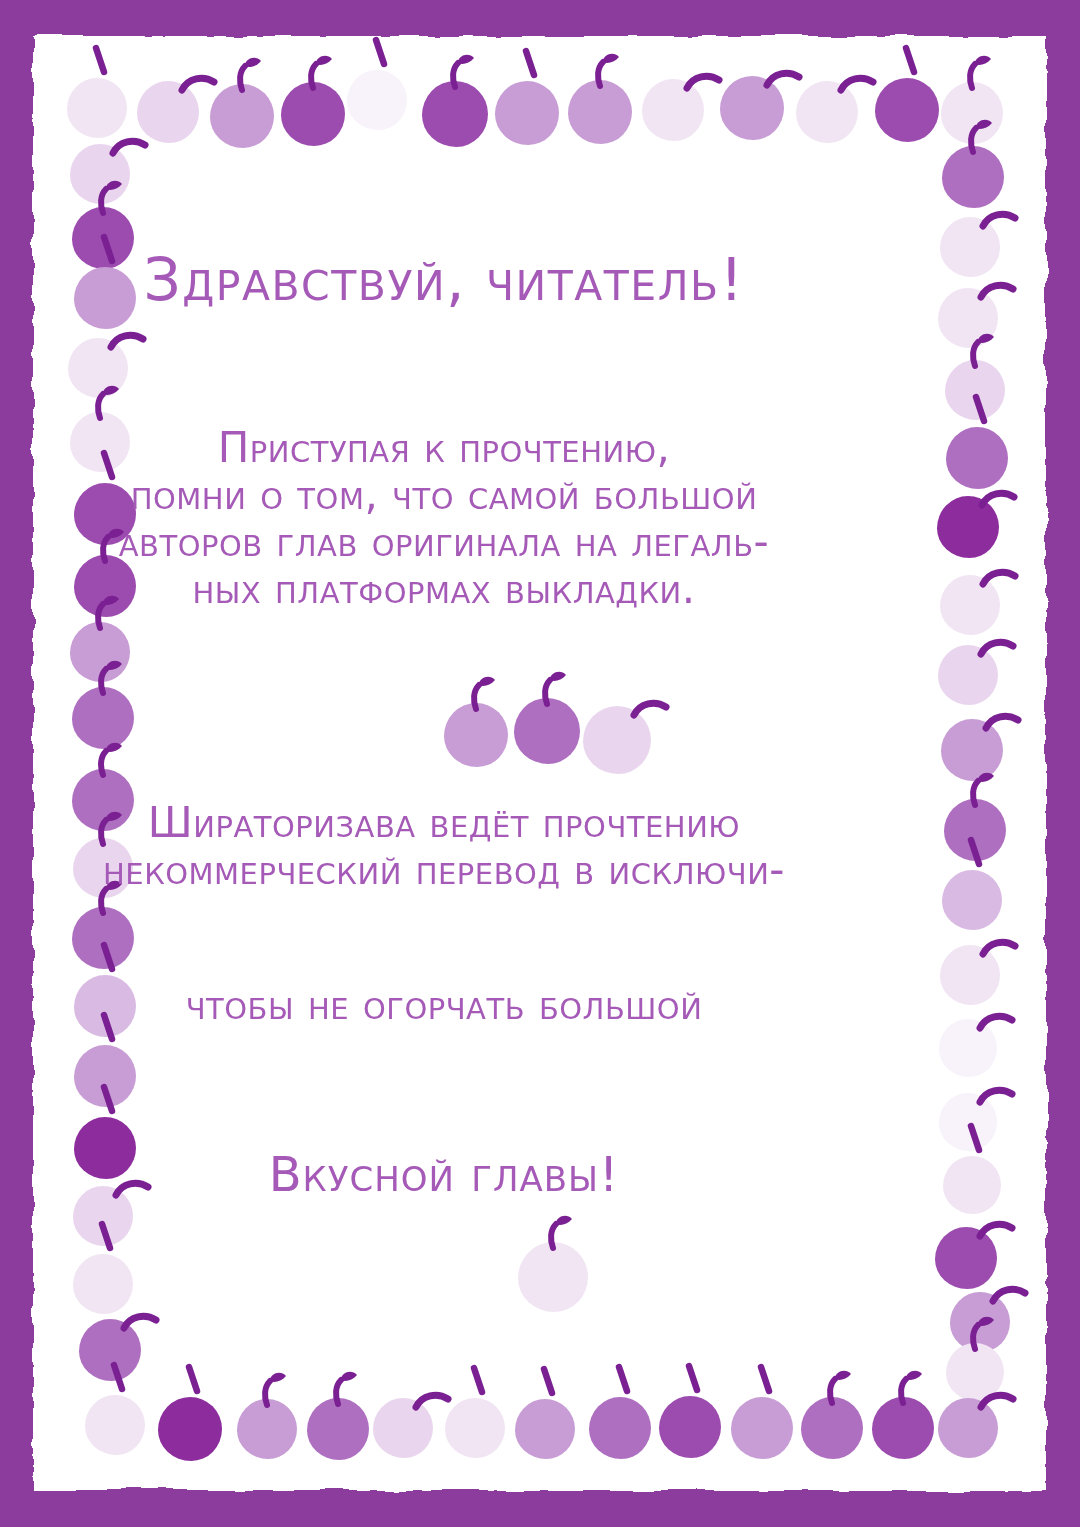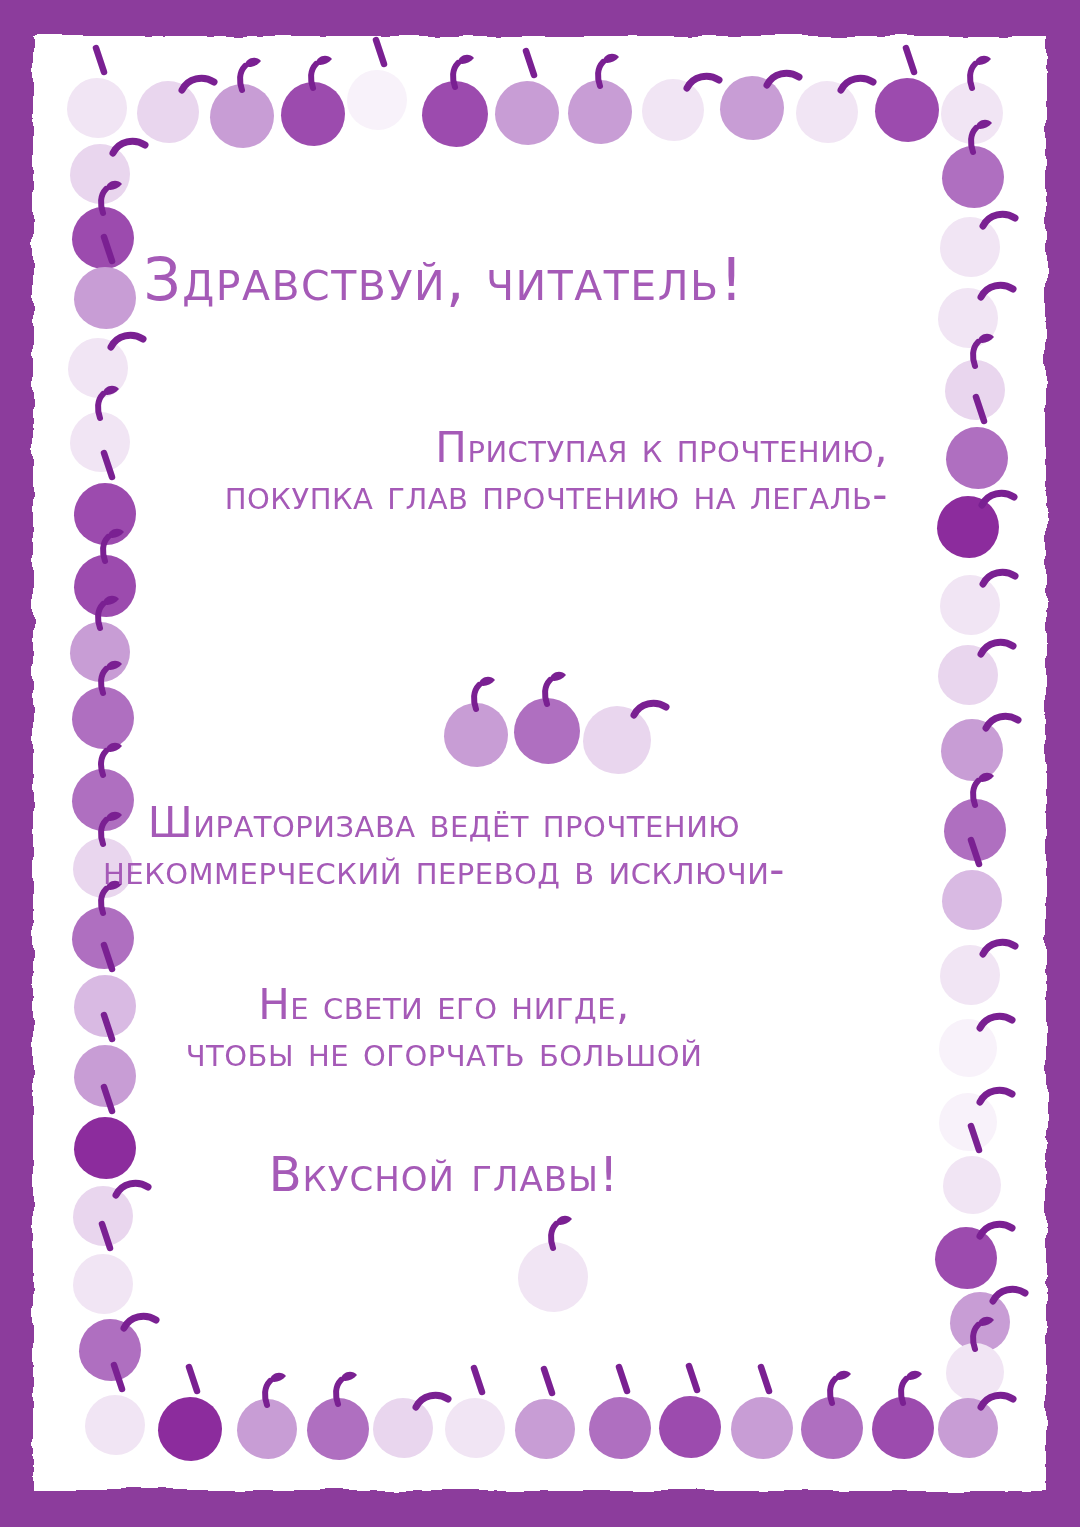--- a/index.html
+++ b/index.html
@@ -20,21 +20,21 @@
   .apple{position:absolute;border-radius:50% 50% 48% 52%/52% 50% 50% 48%;}
   .apple svg{position:absolute;overflow:visible;}
   .textblock{
     position:absolute;left:0;width:888px;text-align:center;
     color:var(--text,#a55ab7);
     font-variant-caps:small-caps;
     letter-spacing:.5px;
   }
   .title{top:246px;font-size:58px;letter-spacing:1.5px;}
   .para{font-size:42px;line-height:47px;}
-  .p1{top:424px;text-align:right;}
+  .p1{top:424px;}
   .p2{top:799px;}
   .p3{top:981px;}
   .closing{top:1146px;font-size:48px;letter-spacing:1px;}
   .tline{white-space:nowrap;}
 </style>
 </head>
 <body>
 
 <svg width="0" height="0" style="position:absolute" aria-hidden="true">
   <filter id="rough-edge" x="-6%" y="-6%" width="112%" height="112%">
@@ -400,25 +400,26 @@
       <path d="M17 35 C14 27 14 17 20 11" fill="none" stroke="#7a2092" stroke-width="6" stroke-linecap="round"></path>
       <path d="M20 11 C20 3 31 0 36 6 C31 12 24 13 20 11 Z" fill="#7a2092"></path>
         </svg>
       </div>
     </div>
 
   <div class="layer">
     <div class="textblock title">Здравствуй, читатель!</div>
     <div class="textblock para p1">
         <div class="tline">Приступая к прочтению,</div>
-        <div class="tline">покупка глав прочтению на легаль-</div>
+        <div class="tline">помни о том, что самой большой</div>
+        <div class="tline">авторов глав оригинала на легаль-</div>
+        <div class="tline">ных платформах выкладки.</div>
       </div>
     <div class="textblock para p2">
         <div class="tline">Шираторизава ведёт прочтению</div>
         <div class="tline">некоммерческий перевод в исключи-</div>
       </div>
     <div class="textblock para p3">
-        <div class="tline">Не свети его нигде,</div>
         <div class="tline">чтобы не огорчать большой</div>
       </div>
     <div class="textblock closing">Вкусной главы!</div>
   </div>
 </div>
 
 </body></html>

